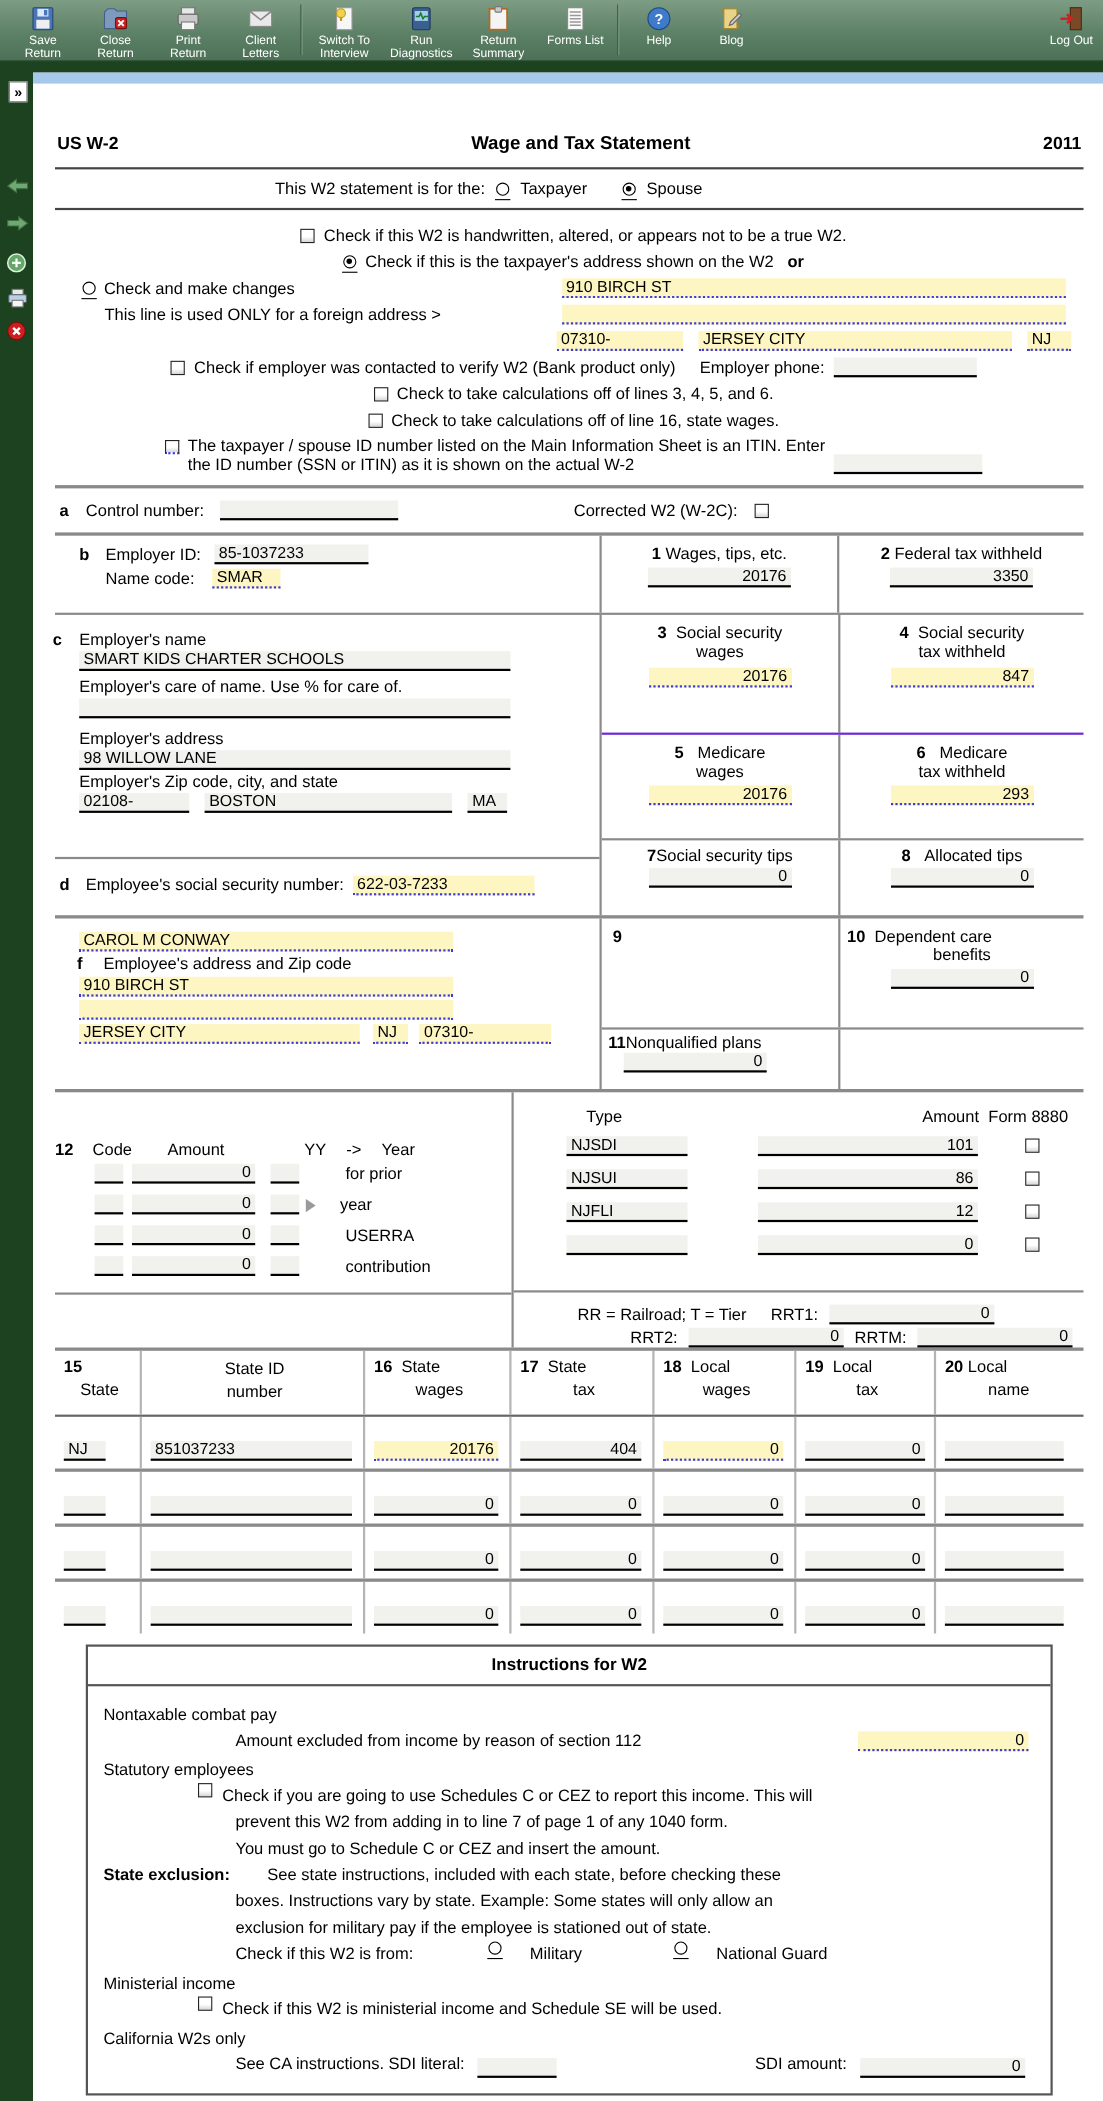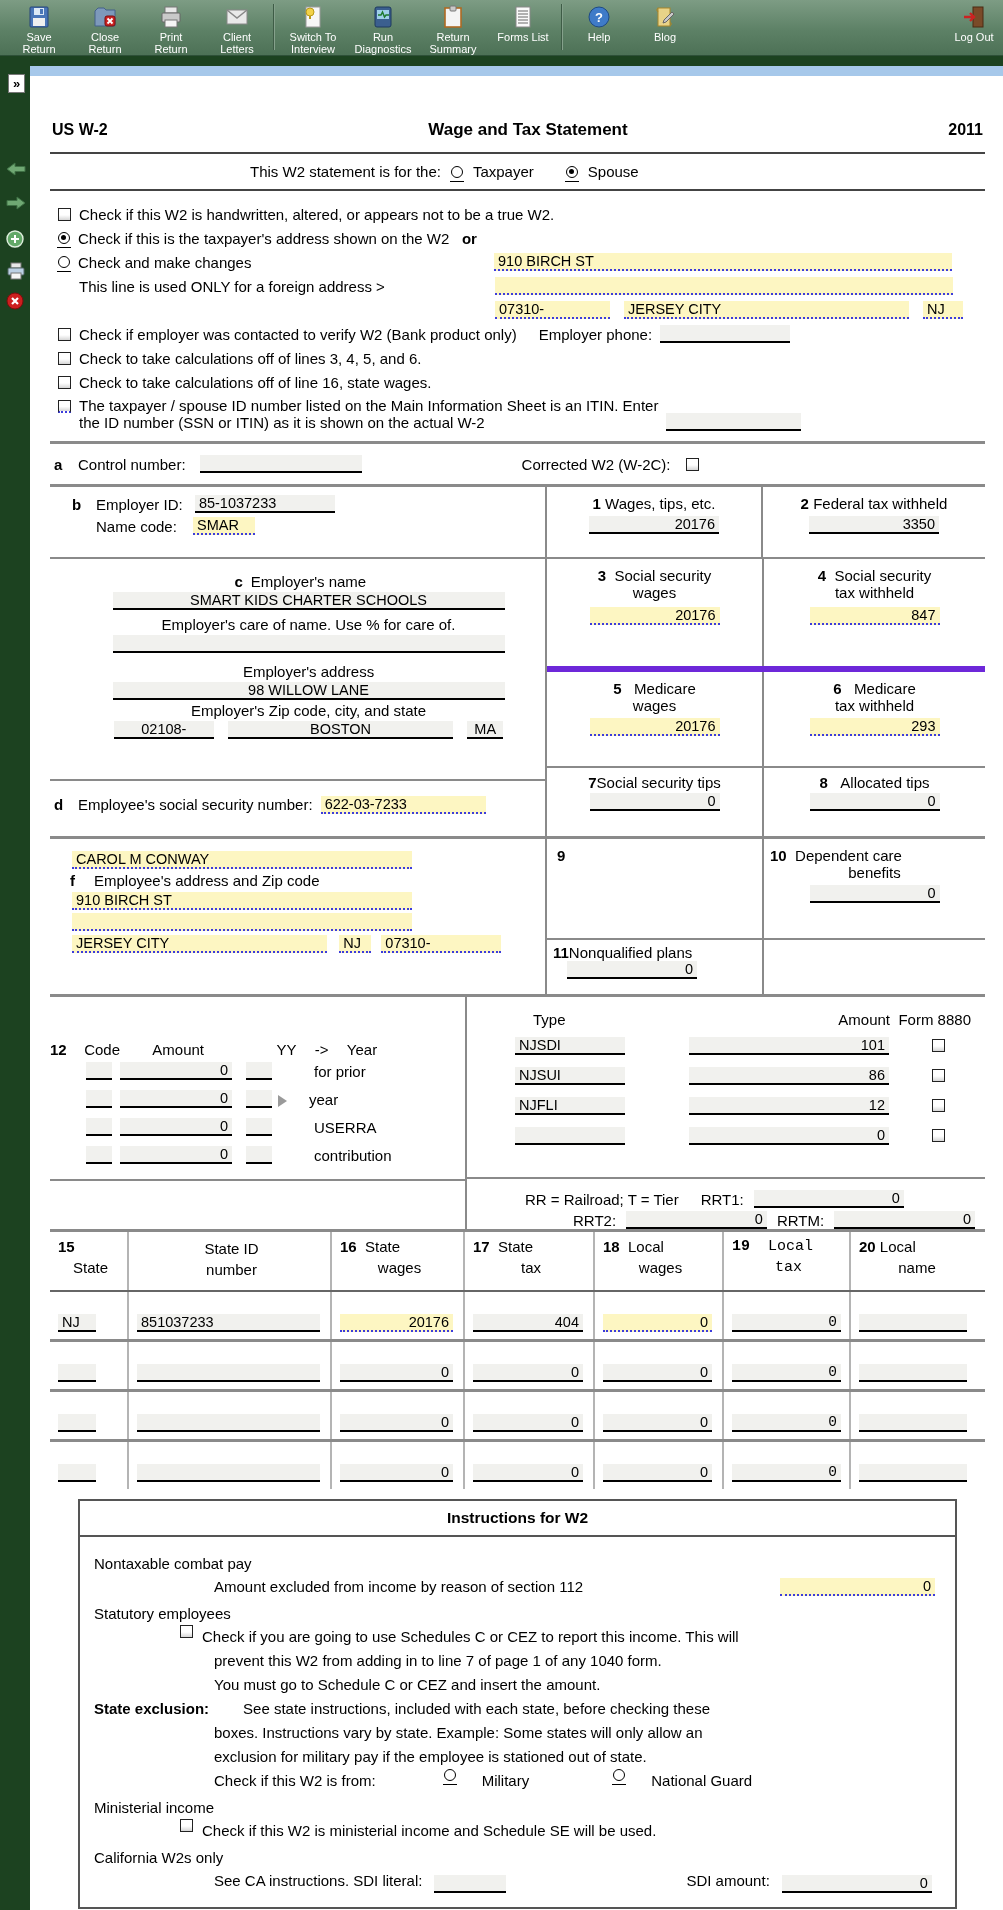--- a/index.html
+++ b/index.html
@@ -32,38 +32,38 @@
   .cb{display:inline-block;width:13px;height:13px;border:1.6px solid #222;background:linear-gradient(#fff 55%,#d6d6d6);vertical-align:middle;box-sizing:border-box;cursor:pointer;}
   .radio{display:inline-block;width:12px;height:12px;border:1.6px solid #000;border-radius:50%;position:relative;background:#fff;vertical-align:middle;box-sizing:border-box;cursor:pointer;}
   .radio::after{content:"";position:absolute;left:-2px;right:-2px;bottom:-5px;border-top:1.6px solid #000;}
   .radio.checked::before{content:"";position:absolute;left:2px;top:2px;width:5px;height:5px;border-radius:50%;background:#000;}
   
   .form-head{display:flex;align-items:baseline;padding:44px 2px 12px 2px;font-size:16px;}
   .form-head .mid{flex:1;text-align:center;font-size:17px;}
   .statement-row{padding:9px 0 9px 200px;display:flex;align-items:center;gap:10px;}
   
   .checks{padding:11px 0 10px 8px;}
-  .chk-row{display:flex;align-items:center;min-height:24px;gap:8px;}
+  .chk-row{display:flex;align-items:center;min-height:24px;gap:8px;justify-content:center;}
   .lblw{width:408px;}
   .ind{margin-left:21px;}
   
   .arow{display:flex;align-items:center;padding:11px 0;}
   
   .btable{display:flex;min-height:70px;}
   .bleft{width:495px;box-sizing:border-box;padding:8px 0 6px 22px;}
   .bcell1{width:216px;box-sizing:border-box;border-left:2px solid #8a8a8a;text-align:center;padding-top:8px;}
   .bcell2{width:224px;box-sizing:border-box;border-left:2px solid #8a8a8a;text-align:center;padding-top:8px;}
   
   .cdtable{display:flex;}
   .cleft{width:495px;box-sizing:border-box;}
   .cright{width:440px;box-sizing:border-box;border-left:2px solid #8a8a8a;display:flex;flex-direction:column;}
   .boxrow{display:flex;}
   .boxcell{width:216px;box-sizing:border-box;text-align:center;padding-top:8px;}
   .boxcell.c2{width:224px;border-left:2px solid #8a8a8a;}
-  .cblock{padding:14px 0 0 22px;height:220px;box-sizing:border-box;text-align:center;}
+  .cblock{padding:14px 0 0 22px;height:220px;box-sizing:border-box;}
   .cline{margin-bottom:2px;}
   .drow{height:49px;box-sizing:border-box;border-top:2px solid #8a8a8a;display:flex;align-items:center;padding-left:0;}
   
   .eleft{width:495px;box-sizing:border-box;padding:12px 0 0 22px;}
   .efline{margin-bottom:3px;}
   
   .sec1214{display:flex;}
   .s12col{width:415px;box-sizing:border-box;}
   .s14col{width:520px;box-sizing:border-box;border-left:2px solid #8a8a8a;}
   .box12{height:152px;box-sizing:border-box;border-bottom:2px solid #8a8a8a;padding-top:12px;margin-top:32px;}
@@ -78,21 +78,21 @@
   .rrline{display:flex;align-items:flex-end;margin-top:3px;}
   
   .sttable{width:935px;}
   .sthead{display:flex;height:58px;border-bottom:2px solid #666;}
   .sth{box-sizing:border-box;border-right:2px solid #b4b4b4;padding:6px 4px 0 8px;font-size:15px;}
   .sth:last-child{border-right:none;}
   .sth .h2{text-align:center;margin-top:4px;}
   .strow{display:flex;height:47px;align-items:flex-end;}
   .stc{box-sizing:border-box;border-right:2px solid #b4b4b4;height:100%;display:flex;align-items:flex-end;padding:0 8px 7px 8px;}
   .stc:last-child{border-right:none;}
-  .w15{width:79px;}.wid{width:203px;}.w16{width:133px;}.w17{width:130px;}.w18{width:129px;}.w19{width:127px;font-family:Liberation Mono, monospace;}.w20{width:128px;}
+  .w15{width:79px;}.wid{width:203px;}.w16{width:133px;}.w17{width:130px;}.w18{width:129px;}.w19{width:127px;}.w20{width:128px;}
   
   .instr{border:2px solid #555;margin:10px 28px 0 28px;}
   .instr-title{border-bottom:2px solid #555;text-align:center;font-weight:bold;font-size:15.5px;padding:8px 0;}
   .instr-body{padding:12px 14px 14px 14px;font-size:15px;}
   .ih{font-weight:normal;margin-top:3px;line-height:23px;}
   .il{padding-left:120px;line-height:24px;display:flex;align-items:center;}
   .il2{padding-left:120px;line-height:24px;}
   .icb{padding-left:86px;line-height:24px;display:flex;align-items:flex-start;gap:9px;}
 </style>
 </head>
@@ -342,21 +342,21 @@
               <div><b>3</b>&nbsp;&nbsp;<span>Social security</span></div>
               <div>wages</div>
               <span class="f fy rt" style="width:130px;margin-top:6px">20176</span>
             </div>
             <div class="boxcell c2">
               <div><b>4</b>&nbsp;&nbsp;<span>Social security</span></div>
               <div>tax withheld</div>
               <span class="f fy rt" style="width:130px;margin-top:6px">847</span>
             </div>
           </div>
-          <div class="boxrow" style="height:94px;border-top:6px solid #6d28d9">
+          <div class="boxrow" style="height:94px;border-top:2px solid #6d28d9">
             <div class="boxcell">
               <div><b>5</b>&nbsp;&nbsp;&nbsp;<span>Medicare</span></div>
               <div>wages</div>
               <span class="f fy rt" style="width:130px;margin-top:4px">20176</span>
             </div>
             <div class="boxcell c2">
               <div><b>6</b>&nbsp;&nbsp;&nbsp;<span>Medicare</span></div>
               <div>tax withheld</div>
               <span class="f fy rt" style="width:130px;margin-top:4px">293</span>
             </div>

